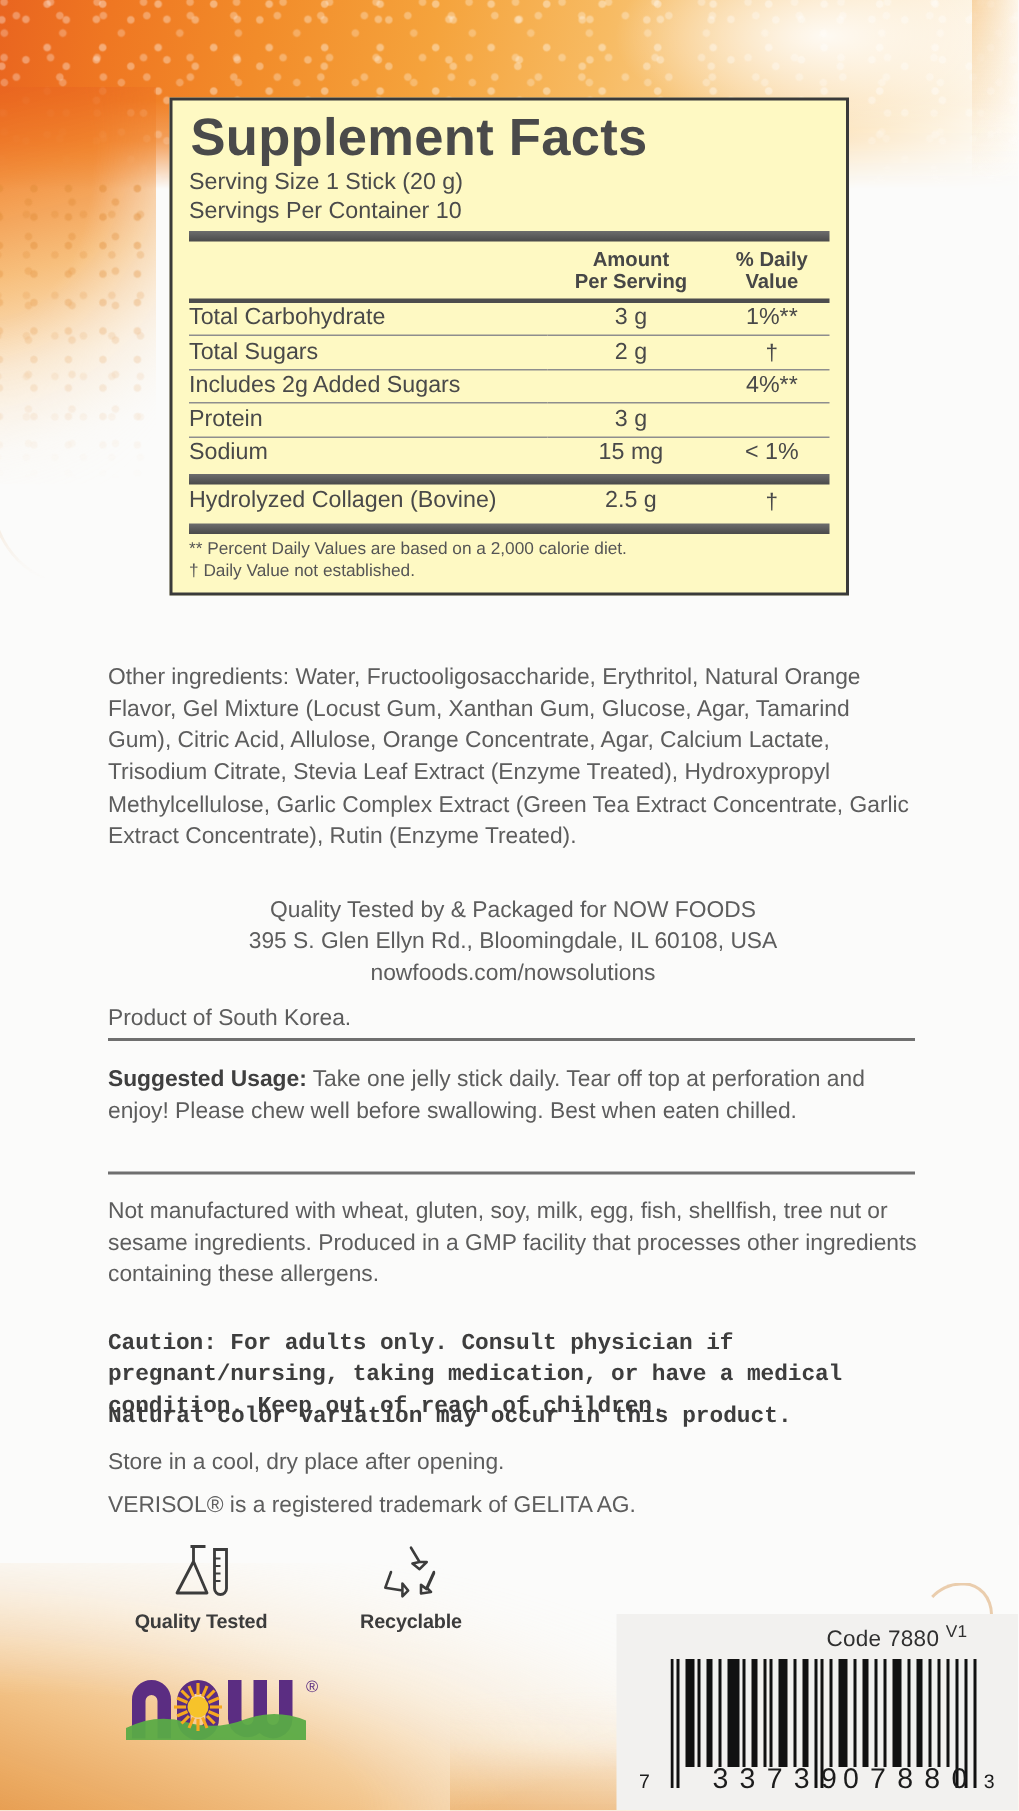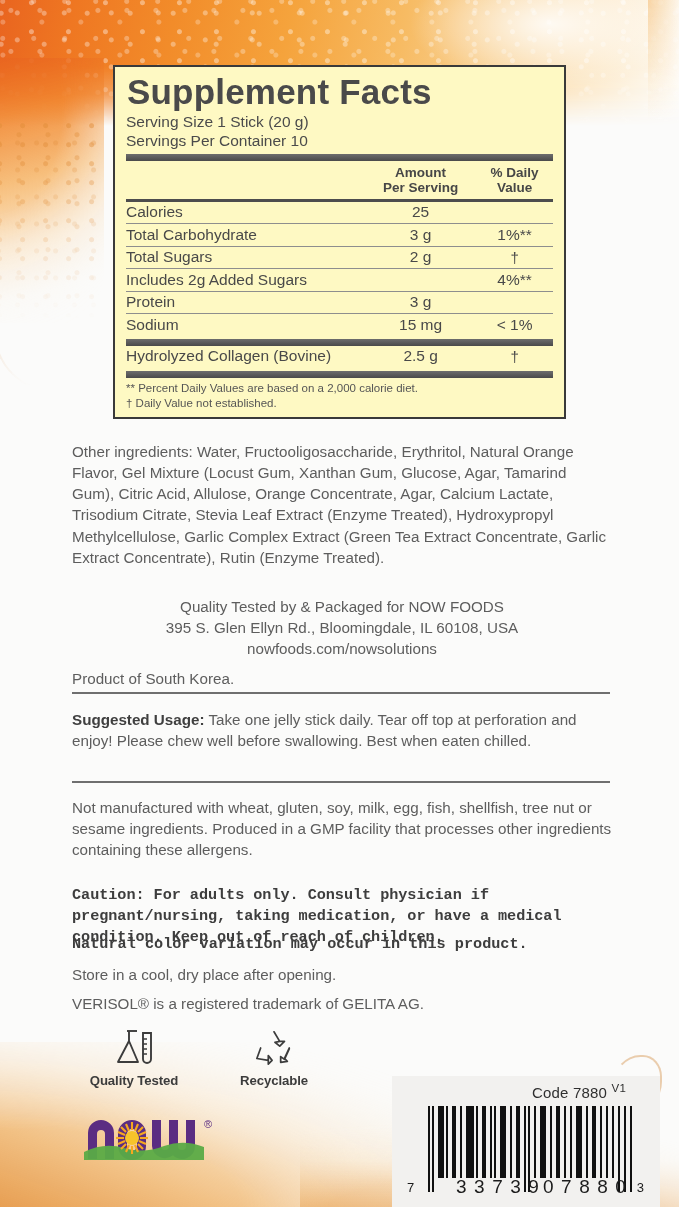--- a/index.html
+++ b/index.html
@@ -220,21 +220,21 @@
     letter-spacing: -0.1px;
     margin-top: 3px;
   }
 
   
   .now-logo { position: absolute; left: 84px; top: 1108px; }
 
   
   .bc-block {
     position: absolute;
-    left: 392px;
+    left: 411px;
     top: 1076px;
     width: 268px;
     height: 131px;
     background: #f2f1ef;
     box-sizing: border-box;
     padding: 6px 10px 0 10px;
   }
   .bc-code {
     text-align: right;
     font-size: 15px;
@@ -292,25 +292,20 @@
           <span>% Daily</span><br>
           <span>Value</span>
         </td>
       </tr>
     </tbody>
       </table>
     <div class="rule-med"></div>
 
     <table class="sf">
       <tbody>
-          <tr class="line-thin">
-        <td class="c-name">Calories</td>
-        <td class="c-amt">25</td>
-        <td class="c-dv"></td>
-      </tr>
       <tr class="line-thin">
         <td class="c-name">Total Carbohydrate</td>
         <td class="c-amt">3 g</td>
         <td class="c-dv">1%**</td>
       </tr>
       <tr class="line-thin">
         <td class="c-name ind1">Total Sugars</td>
         <td class="c-amt">2 g</td>
         <td class="c-dv dagger">†</td>
       </tr>

